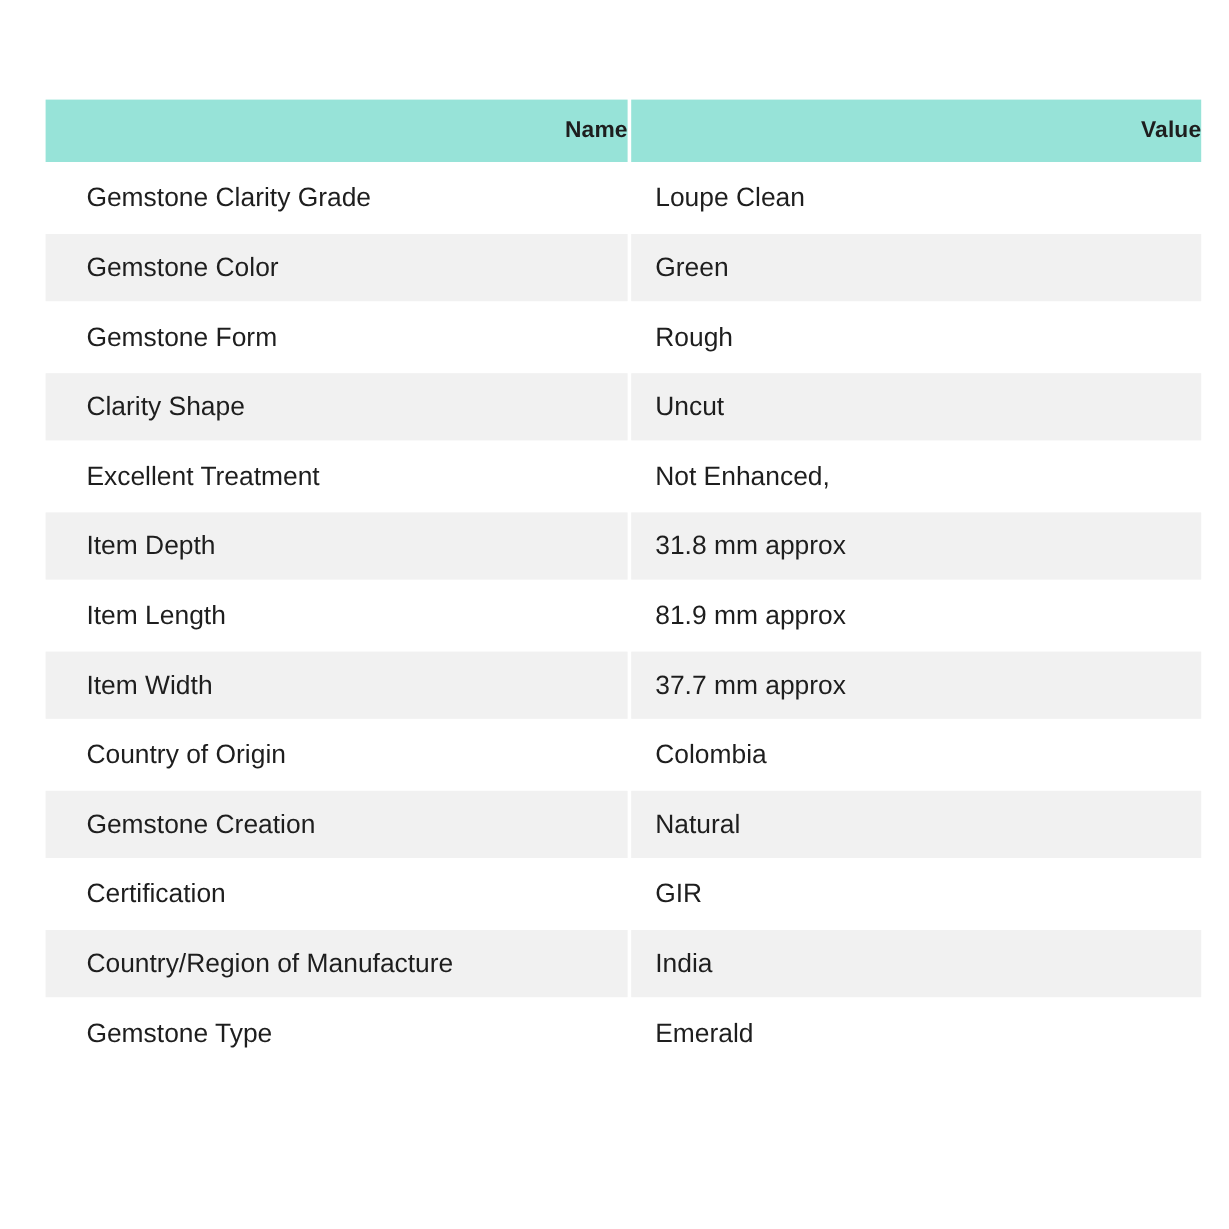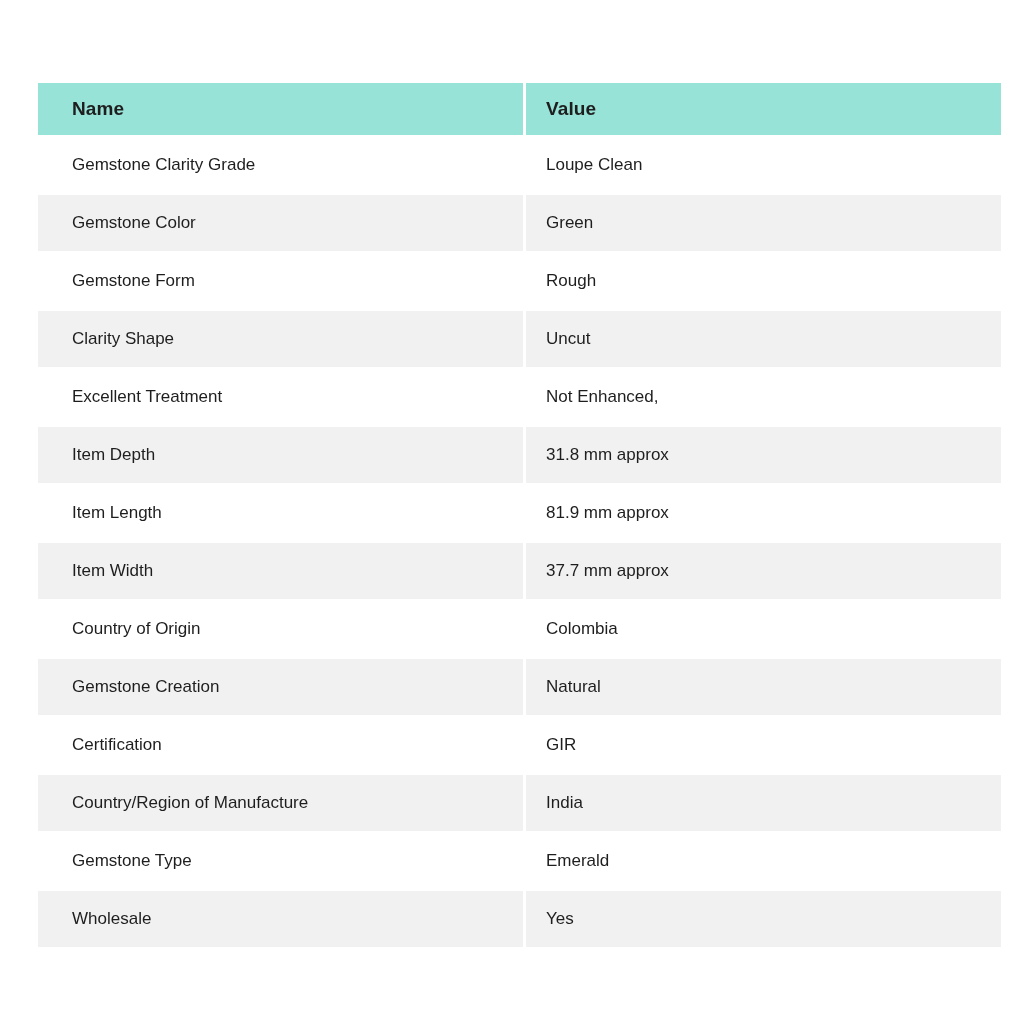--- a/index.html
+++ b/index.html
@@ -27,30 +27,30 @@
     width: 100%;
     table-layout: fixed;
     border-collapse: separate;
     border-spacing: 3px 2px;
   }
   table.spec-table col.col-name  { width: 485px; }
   table.spec-table col.col-value { width: 475px; }
   table.spec-table th {
     background: var(--header-bg);
     height: 52px;
-    text-align: left;
+    text-align: right;
     vertical-align: middle;
     font-size: 19px;
     font-weight: 600;
     letter-spacing: 0.1px;
   }
   table.spec-table td {
     height: 56px;
     vertical-align: middle;
-    font-size: 17px;
+    font-size: 22px;
     font-weight: 400;
     background: #ffffff;
     white-space: nowrap;
     overflow: hidden;
   }
   table.spec-table tbody tr:nth-child(even) td {
     background: var(--row-alt-bg);
   }
   table.spec-table th:first-child,
   table.spec-table td:first-child { padding-left: 34px; }
@@ -118,19 +118,15 @@
           <td>GIR</td>
         </tr>
         <tr>
           <td>Country/Region of Manufacture</td>
           <td>India</td>
         </tr>
         <tr>
           <td>Gemstone Type</td>
           <td>Emerald</td>
         </tr>
-        <tr>
-          <td>Wholesale</td>
-          <td>Yes</td>
-        </tr>
       </tbody>
   </table>
 </div>
 
 </body></html>

